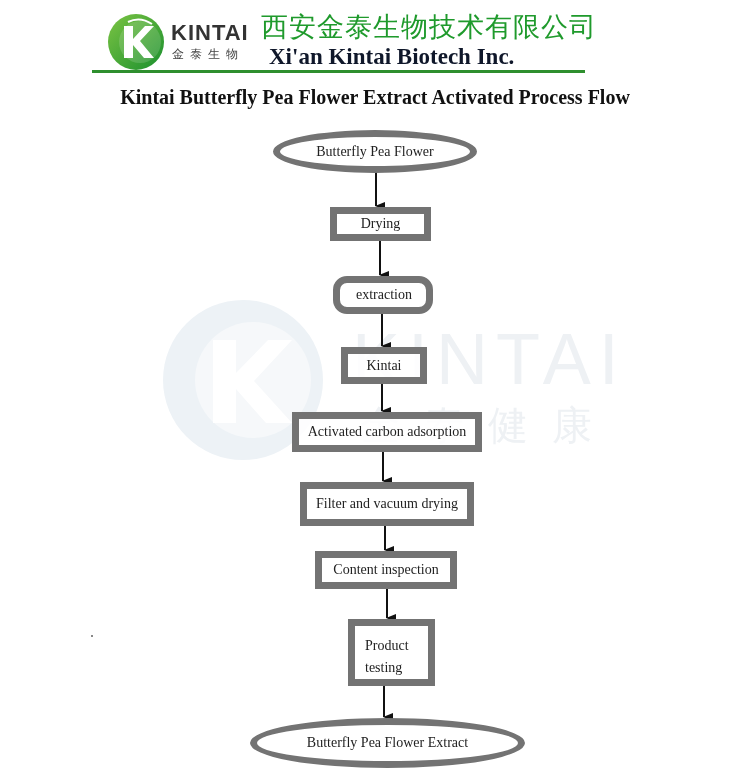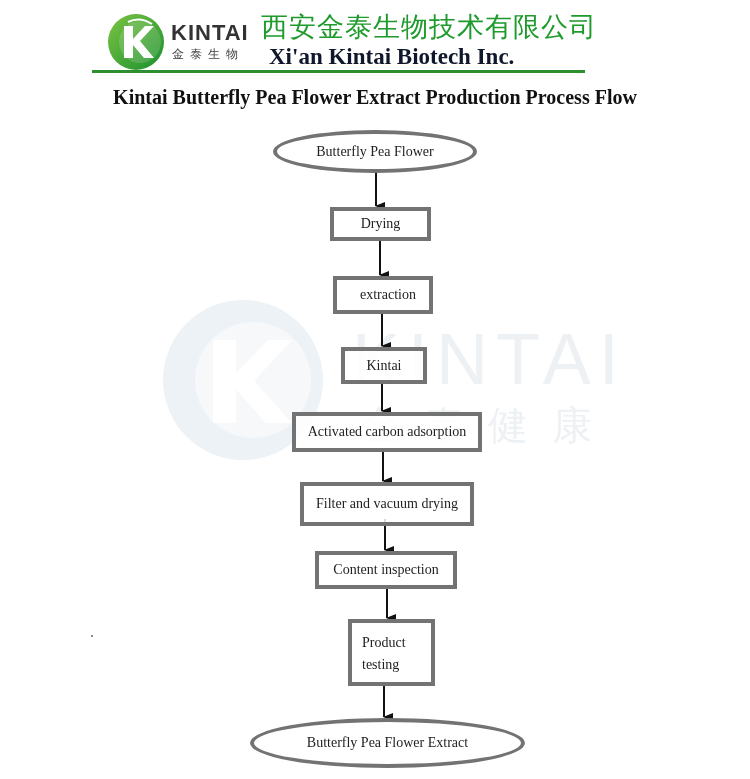--- a/index.html
+++ b/index.html
@@ -15,23 +15,23 @@
     .header-rule { left: 92px; top: 70px; width: 493px; height: 3px; background: #2e8f2e; }
 
     .doc-title { left: 0; width: 750px; top: 86px; text-align: center; font-family: "Liberation Serif", serif; font-weight: bold; font-size: 20px; color: #111111; white-space: nowrap; }
 
     
     .wm-logo { left: 158px; top: 295px; width: 170px; height: 170px; }
     .wm-text { left: 352px; top: 318px; font-family: "Liberation Sans", sans-serif; font-size: 72px; color: #eef1f4; letter-spacing: 8px; font-weight: 300; }
     .wm-cn { left: 360px; top: 398px; font-family: "DejaVu Sans", sans-serif; font-size: 40px; color: #eef1f4; letter-spacing: 24px; }
 
     
-    .node { position: absolute; box-sizing: border-box; border: 4px solid #737373; background: rgba(255,255,255,0.85); display: flex; align-items: center; justify-content: center; font-family: "Liberation Serif", serif; font-size: 14px; color: #222222; white-space: nowrap; }
+    .node { position: absolute; box-sizing: border-box; border: 7px solid #737373; background: rgba(255,255,255,0.85); display: flex; align-items: center; justify-content: center; font-family: "Liberation Serif", serif; font-size: 14px; color: #222222; white-space: nowrap; }
     .ellipse { border-radius: 50%; background: #ffffff; }
-    .node.left-text { justify-content: center; padding-left: 10px; }
+    .node.left-text { justify-content: flex-start; padding-left: 16px; border-radius: 14px; }
     .node.multi { flex-direction: column; align-items: flex-start; justify-content: flex-start; padding: 9px 12px 0 10px; line-height: 22px; white-space: normal; }
 
     .dot { left: 91px; top: 635px; width: 2px; height: 2px; background: #888888; }
   </style>
 </head>
 <body>
 
 <div class="abs logo">
   <svg width="60" height="60" viewBox="0 0 60 60">
     <defs>
@@ -45,21 +45,21 @@
     <path d="M18 14 L27 14 L27 27 L39 14 L48 14 L34 29 L48 46 L38 46 L27 33 L27 46 L18 46 Z" fill="#ffffff"></path>
     <path d="M22 10 Q34 4 46 12" stroke="#ffffff" stroke-width="2" fill="none"></path>
   </svg>
 </div>
 <div class="abs brand-en">KINTAI</div>
 <div class="abs brand-cn">金泰生物</div>
 <div class="abs company-cn">西安金泰生物技术有限公司</div>
 <div class="abs company-en">Xi'an Kintai Biotech Inc.</div>
 <div class="abs header-rule"></div>
 
-<div class="abs doc-title">Kintai Butterfly Pea Flower Extract Production Process Flow</div>
+<div class="abs doc-title">Kintai Butterfly Pea Flower Extract Activated Process Flow</div>
 
 <div class="abs wm-logo">
   <svg width="170" height="170" viewBox="0 0 170 170">
     <circle cx="85" cy="85" r="80" fill="#edf2f6"></circle>
     <circle cx="95" cy="85" r="58" fill="#f6f8fa"></circle>
     <path d="M55 45 L78 45 L78 78 L110 45 L134 45 L96 86 L134 128 L108 128 L78 94 L78 128 L55 128 Z" fill="#ffffff"></path>
   </svg>
 </div>
 <div class="abs wm-text">KINTAI</div>
 <div class="abs wm-cn">金泰健康</div>

